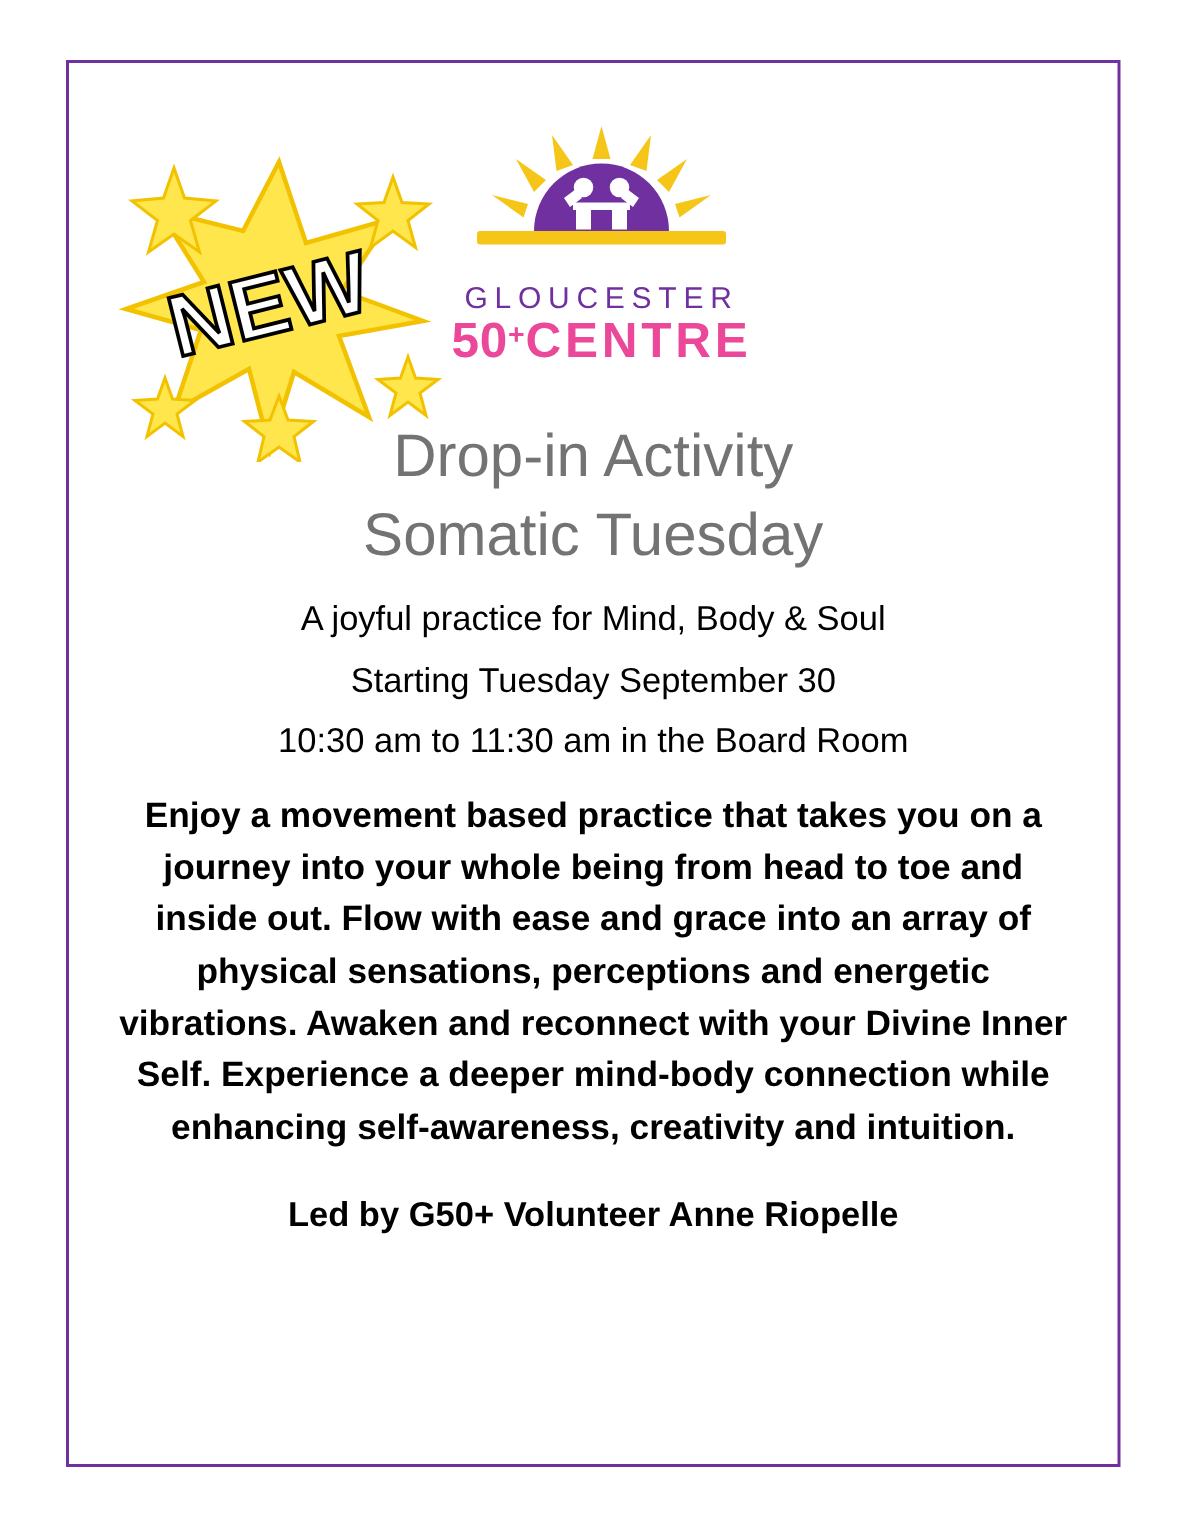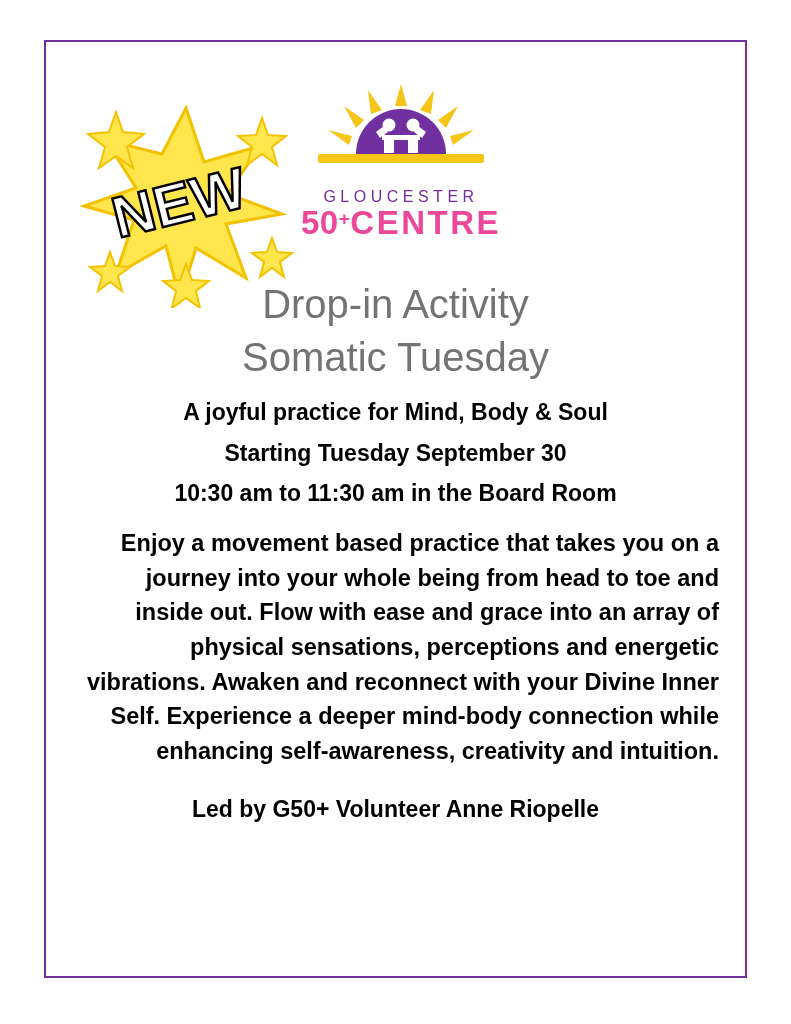--- a/index.html
+++ b/index.html
@@ -49,21 +49,21 @@
     position: absolute;
     left: 250px;
     top: 22px;
     width: 210px;
     height: 175px;
     text-align: center;
   }
   .logo-mark { width: 210px; height: 105px; display: block; }
   .logo-text-1 {
     font-family: "Liberation Sans", sans-serif;
-    font-size: 16px;
+    font-size: 20px;
     letter-spacing: 4.5px;
     color: #7030a0;
     font-weight: 400;
     margin-top: 2px;
     line-height: 1.05;
   }
   .logo-text-2 {
     font-family: "Liberation Sans", sans-serif;
     font-size: 33px;
     font-weight: bold;
@@ -88,34 +88,34 @@
   }
   .title-line {
     font-size: 40px;
     font-weight: 400;
     color: #737373;
     line-height: 1.32;
     letter-spacing: 0px;
   }
   .subtitle {
     font-size: 23px;
-    font-weight: bold;
+    font-weight: normal;
     color: #000000;
     line-height: 1.78;
     margin-top: 8px;
   }
   .sub-line { margin: 0; }
   .paragraph {
     font-size: 23.5px;
     font-weight: bold;
     color: #000000;
     line-height: 1.47;
     margin-top: 12px;
     padding: 0 26px;
-    text-align: right;
+    text-align: center;
   }
   .credit {
     font-size: 23px;
     font-weight: bold;
     color: #000000;
     margin-top: 28px;
   }
 </style>
 </head>
 <body>

